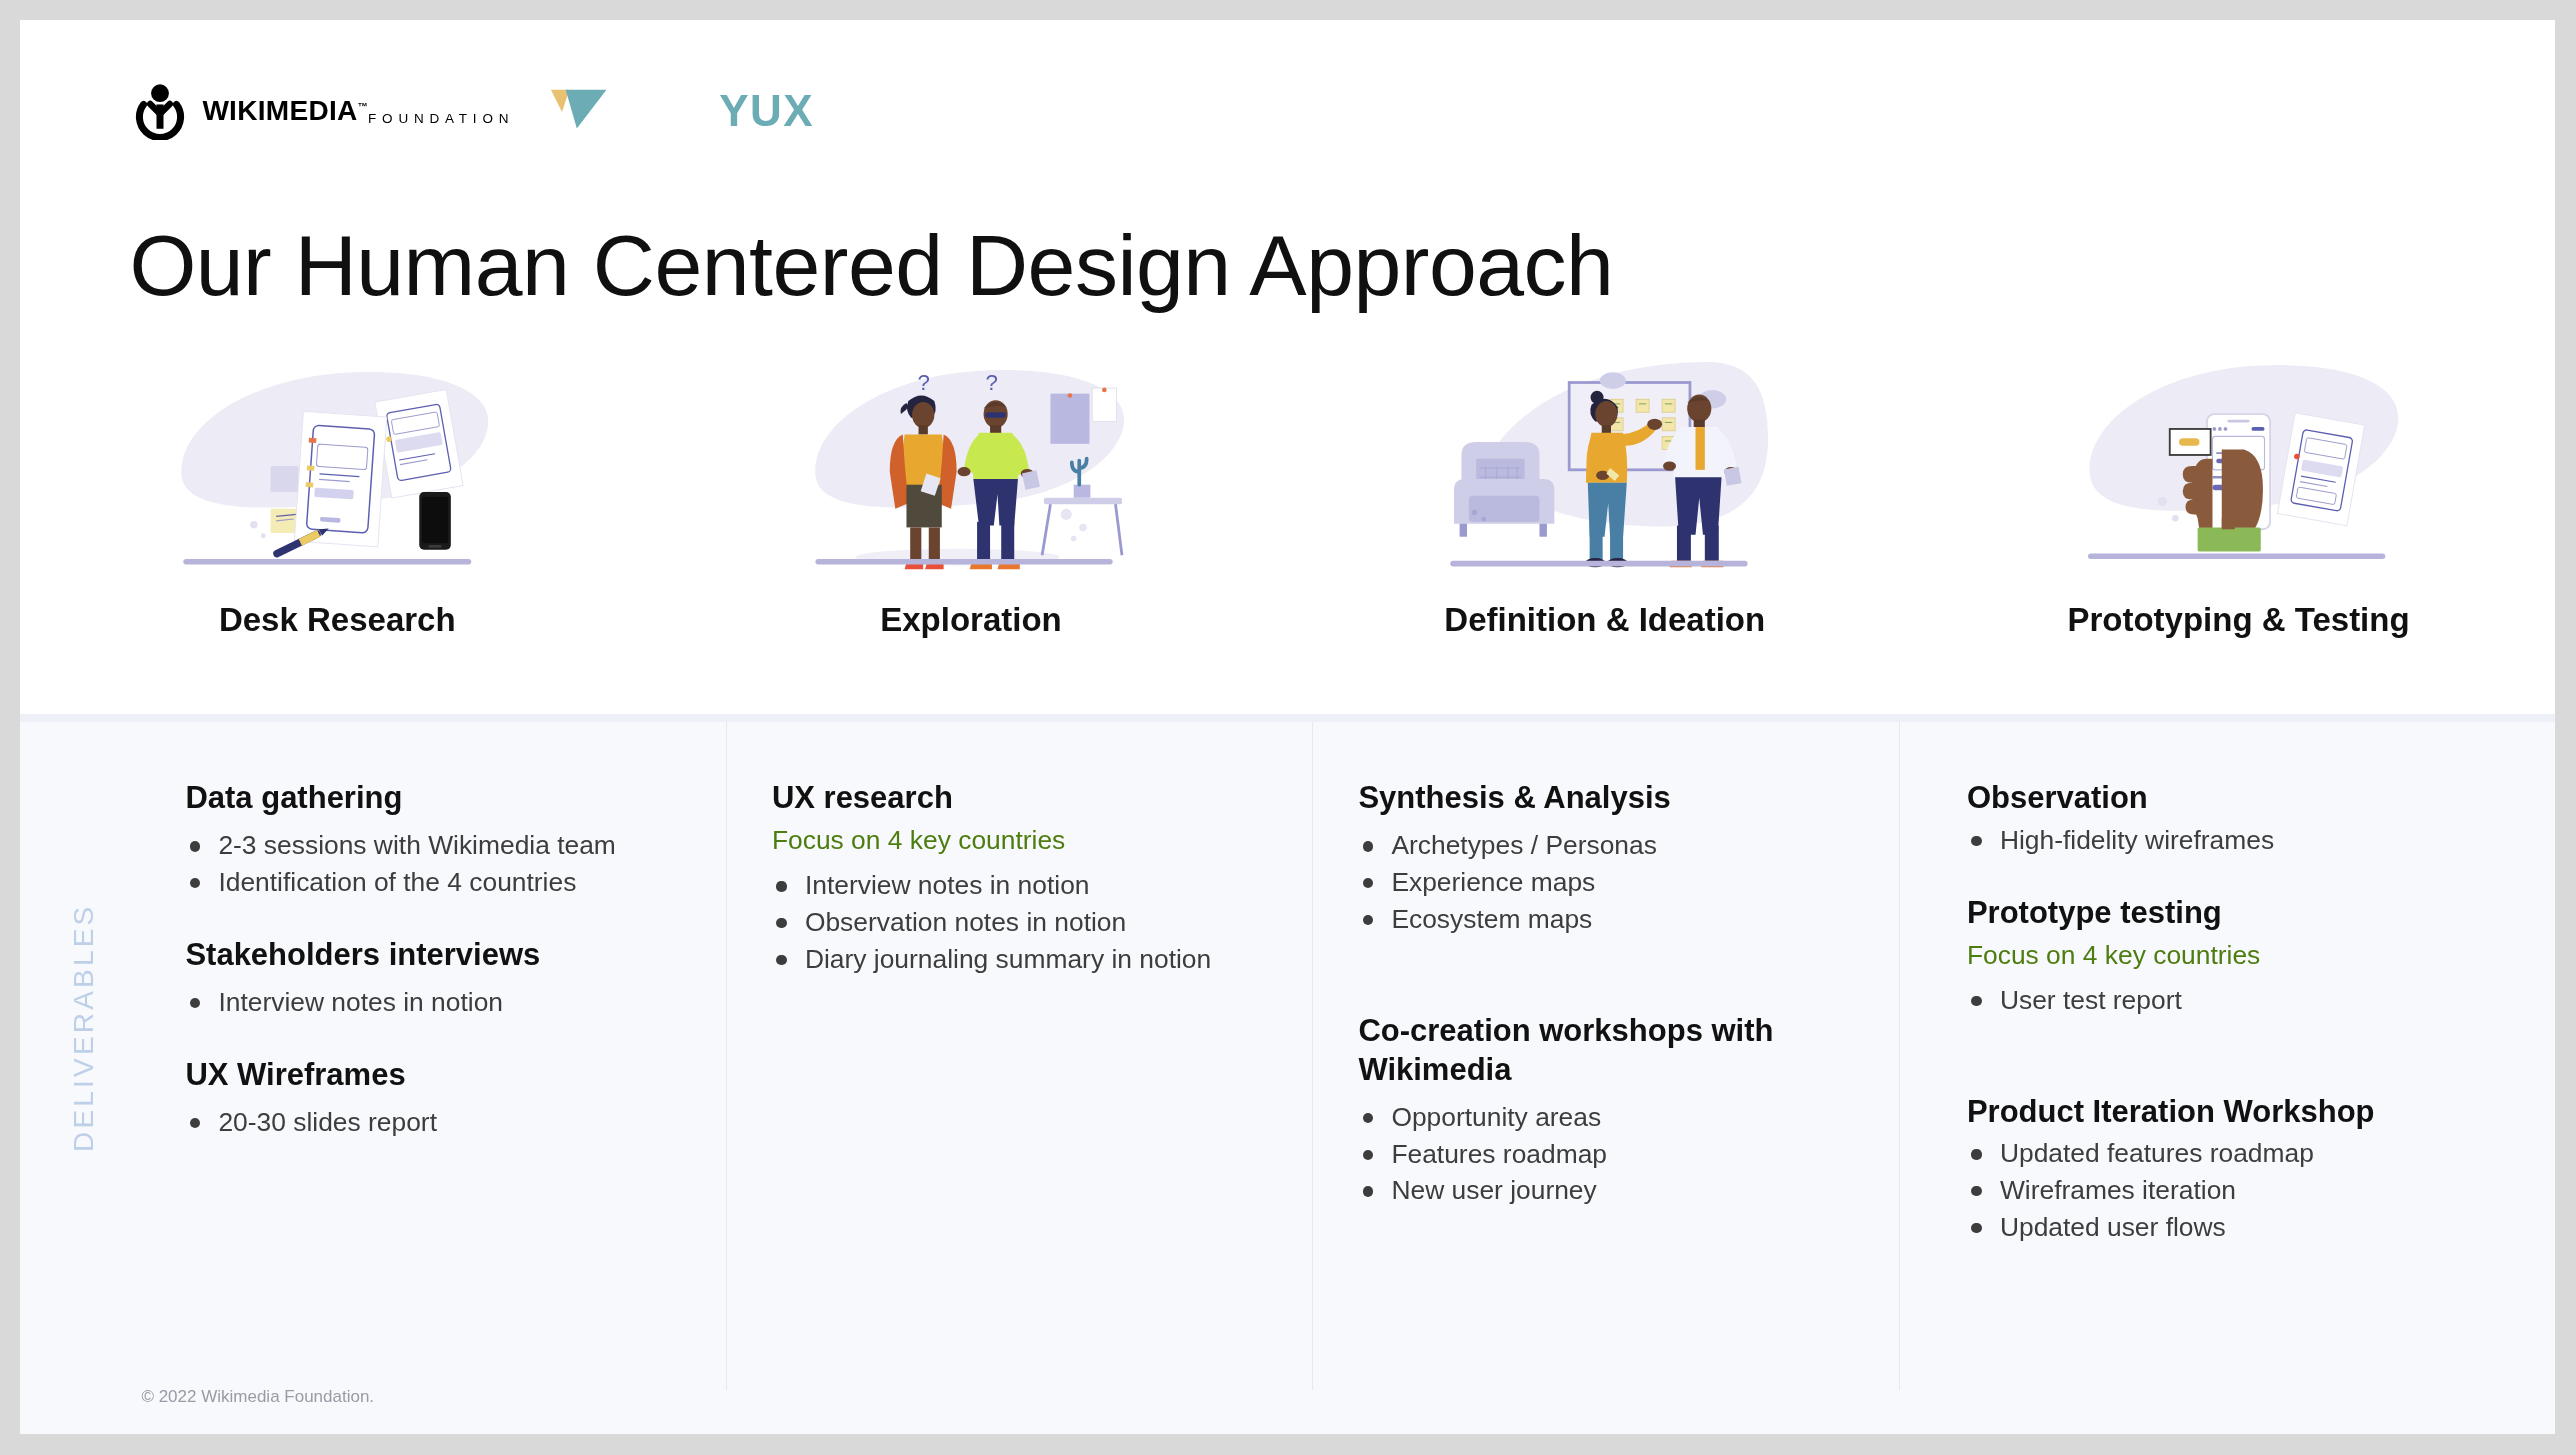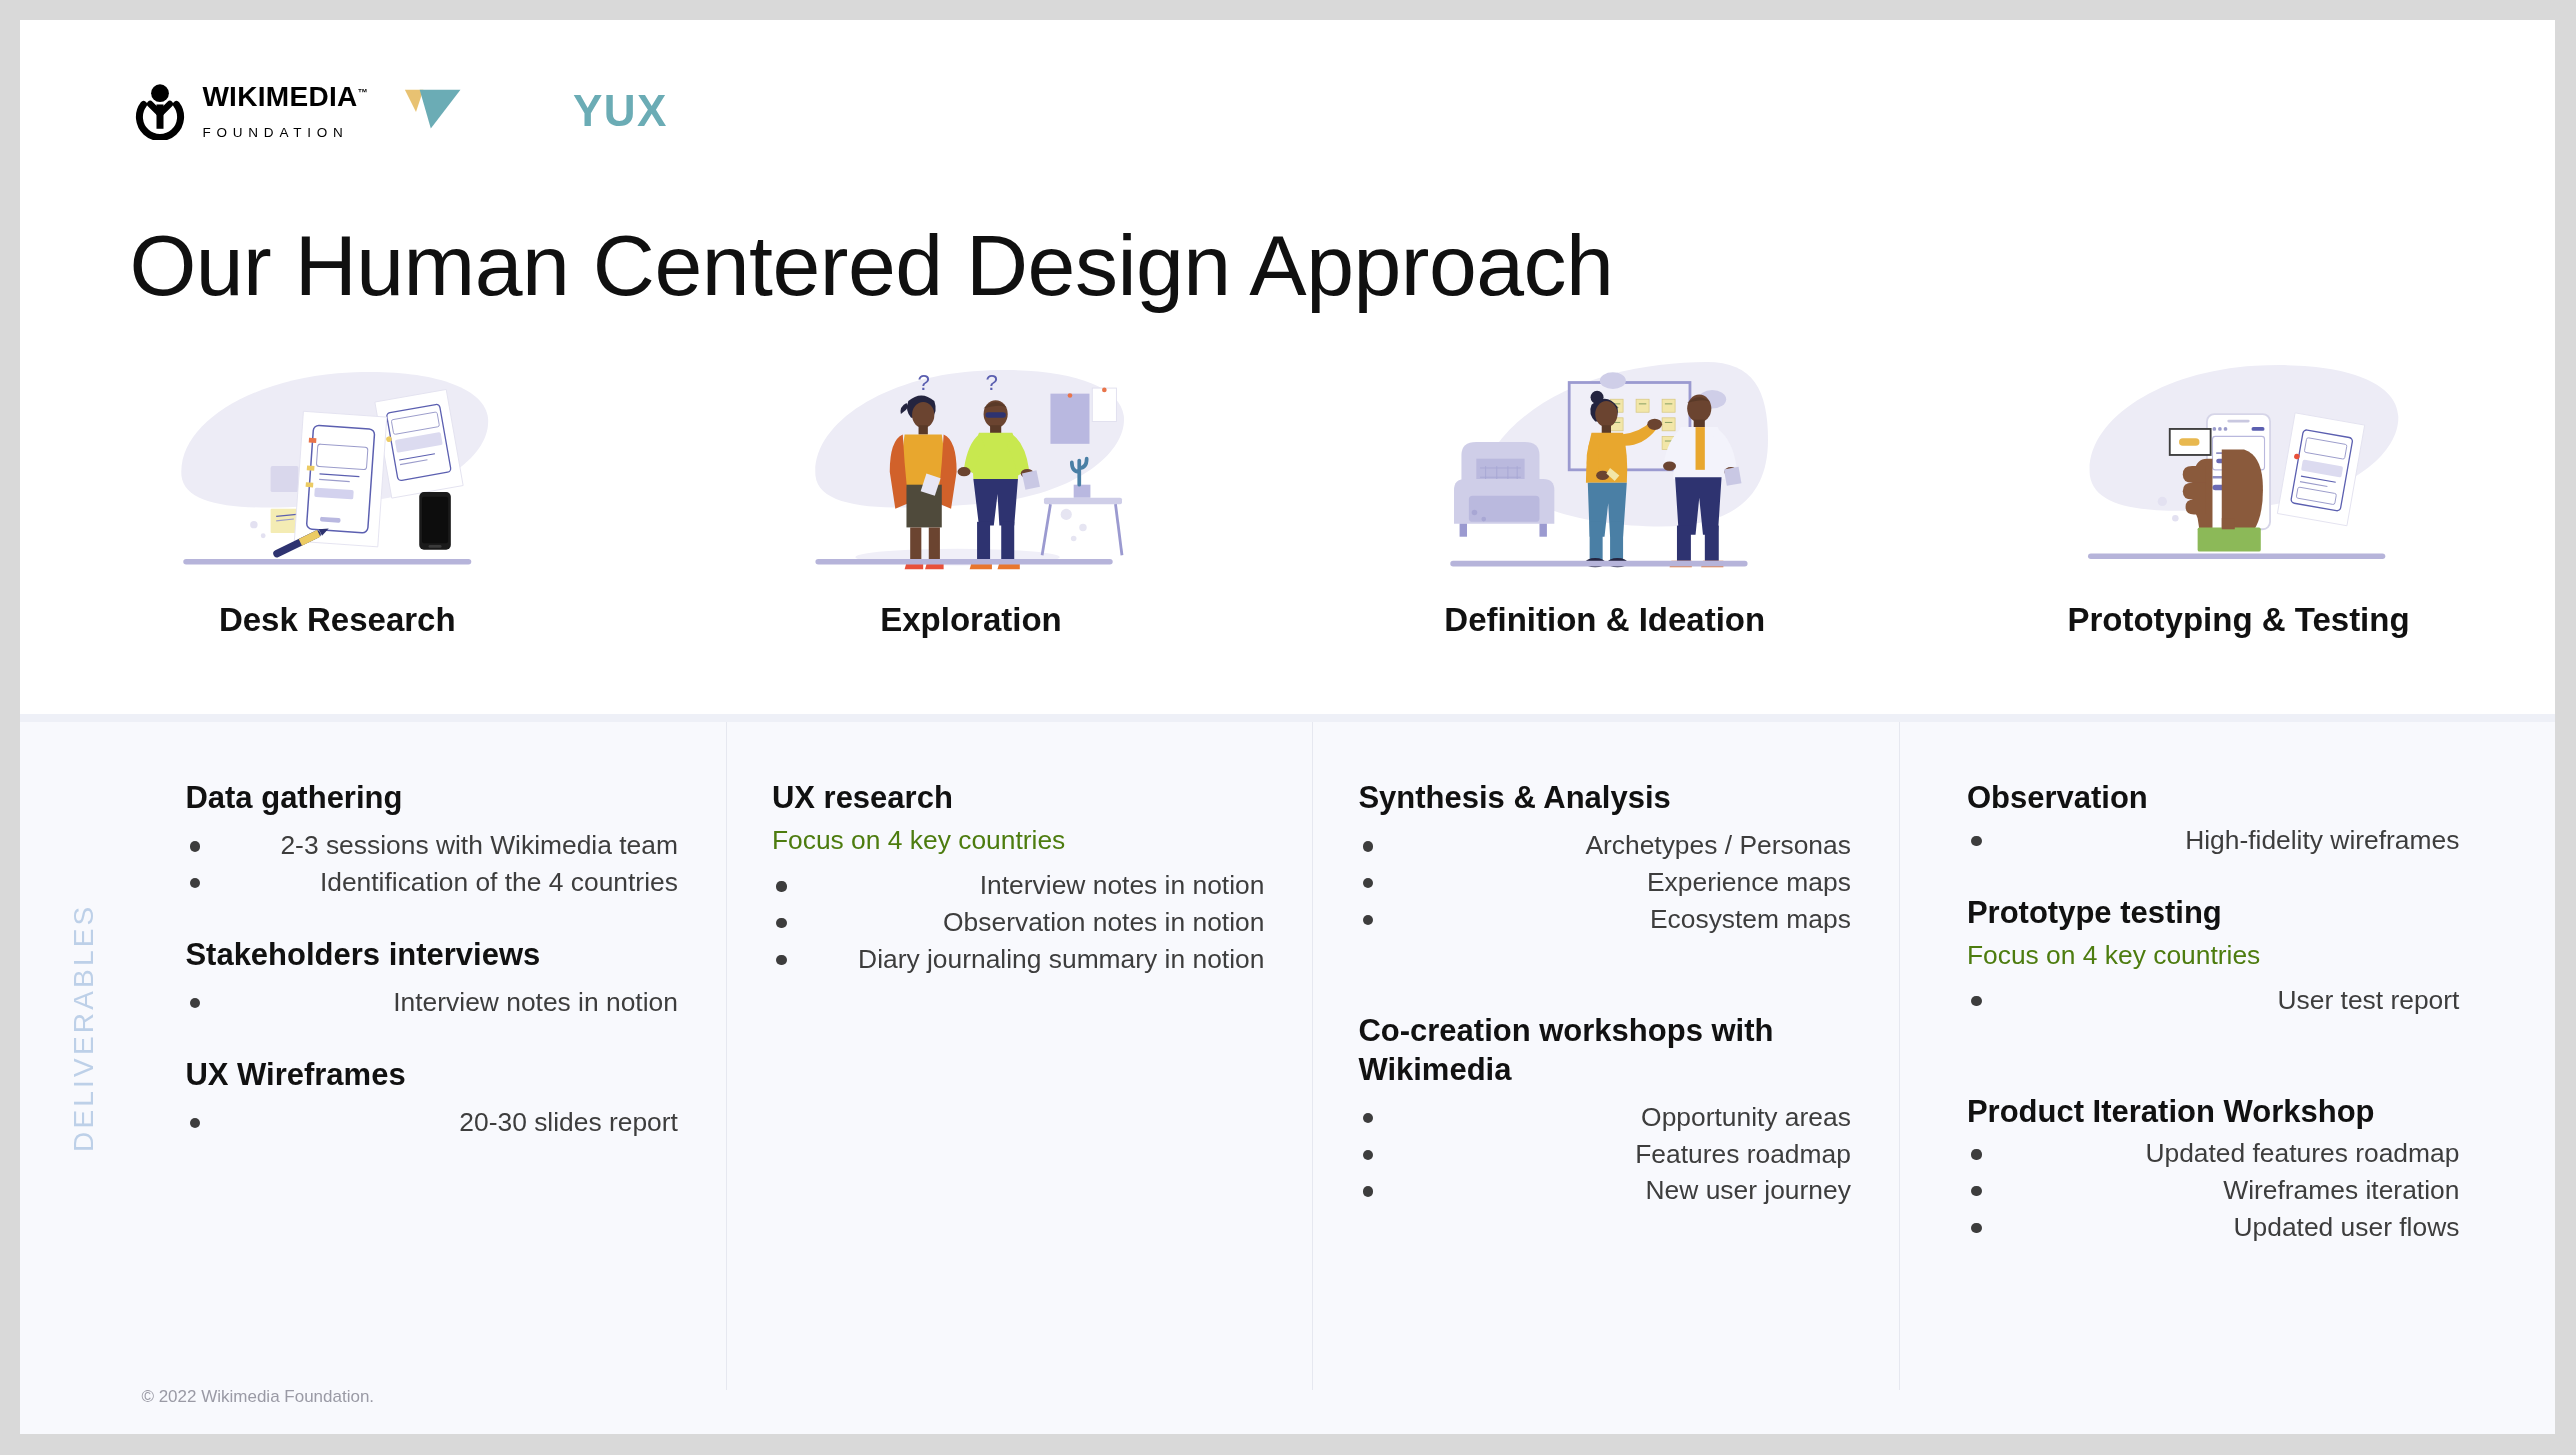--- a/index.html
+++ b/index.html
@@ -35,21 +35,21 @@
   .logo-bar {
     position: absolute;
     left: 111px; top: 58px;
     height: 65px;
     display: flex;
     align-items: center;
     gap: 35px;
   }
   .wm-logo { display: flex; align-items: center; gap: 13px; }
   .wm-mark { width: 58px; height: 58px; position: relative; flex: none; }
-  .wm-text { display: flex; flex-direction: column; }
+  .wm-text { display: flex; flex-direction: row; }
   .wm-word {
     font-size: 28px;
     font-weight: bold;
     letter-spacing: 0.3px;
     color: #000000;
     line-height: 1;
     font-family: "Liberation Sans", sans-serif;
   }
   .wm-word sup { font-size: 10.2px; vertical-align: super; }
   .wm-sub {
@@ -180,21 +180,20 @@
   }
   .bullets.tight { margin-top: 3.7px; }
   .bullets li {
     position: relative;
     font-size: 26.4px;
     color: #3d3d3d;
     line-height: 1.32;
     padding-left: 33px;
     margin-bottom: 1.9px;
     font-family: "Liberation Sans", sans-serif;
-    text-align: right;
   }
   .bullets li::before {
     content: "";
     position: absolute;
     left: 4.6px;
     top: 13px;
     width: 10.2px;
     height: 10.2px;
     border-radius: 50%;
     background: #3d3d3d;

